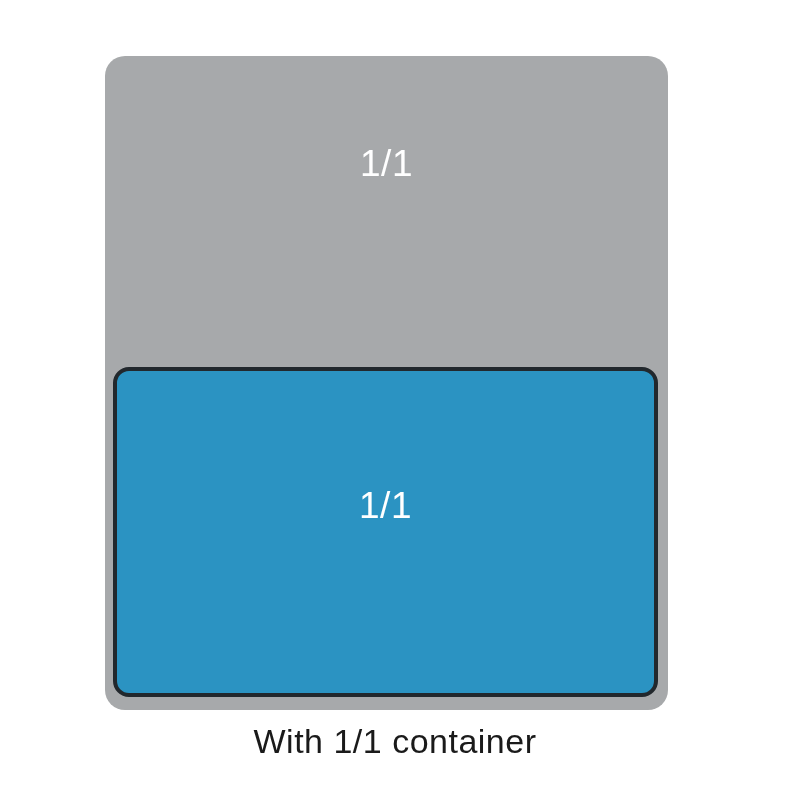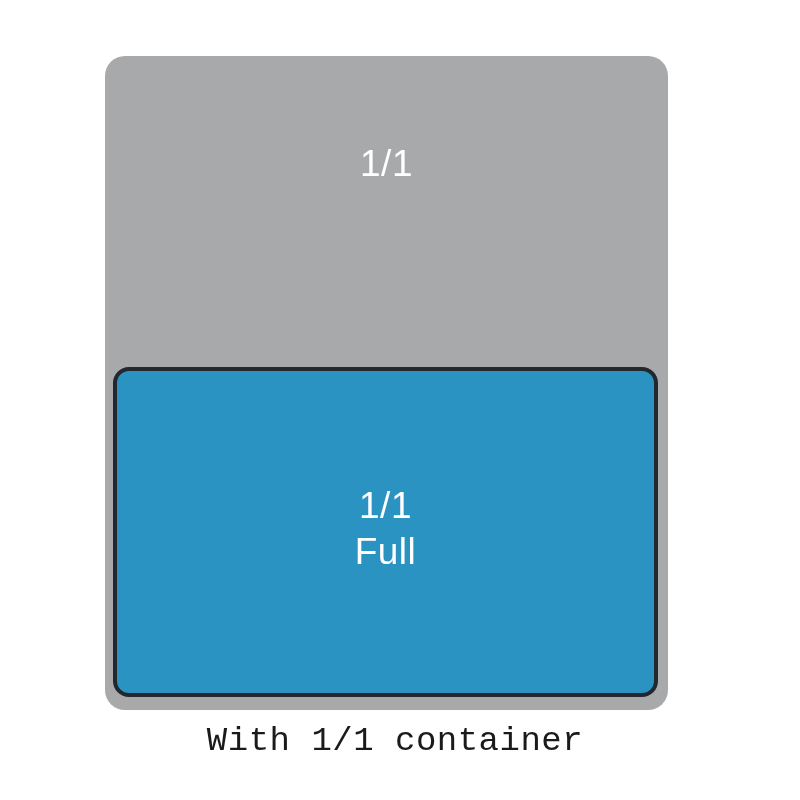--- a/index.html
+++ b/index.html
@@ -64,36 +64,34 @@
   }
   .caption {
     position: absolute;
     left: 0;
     right: 10px;
     top: 722px;
     text-align: center;
     color: #1a1a1a;
     font-size: 34px;
     letter-spacing: 0.5px;
-    font-family: Liberation Mono, monospace;
   }
 </style>
 </head>
 <body>
 
 <div class="stage">
 
   <div class="double-pan">
     <div class="pan-label">
       <span class="size-line">1/1</span>
     </div>
 
     <div class="full-pan" style="position:absolute; left:8px; top:311px;">
       <div class="pan-label">
         <span class="size-line">1/1</span>
-        <span class="name-line">Full</span>
       </div>
     </div>
   </div>
 
   <div class="caption">With 1/1 container</div>
 
 </div>
 
 </body></html>

